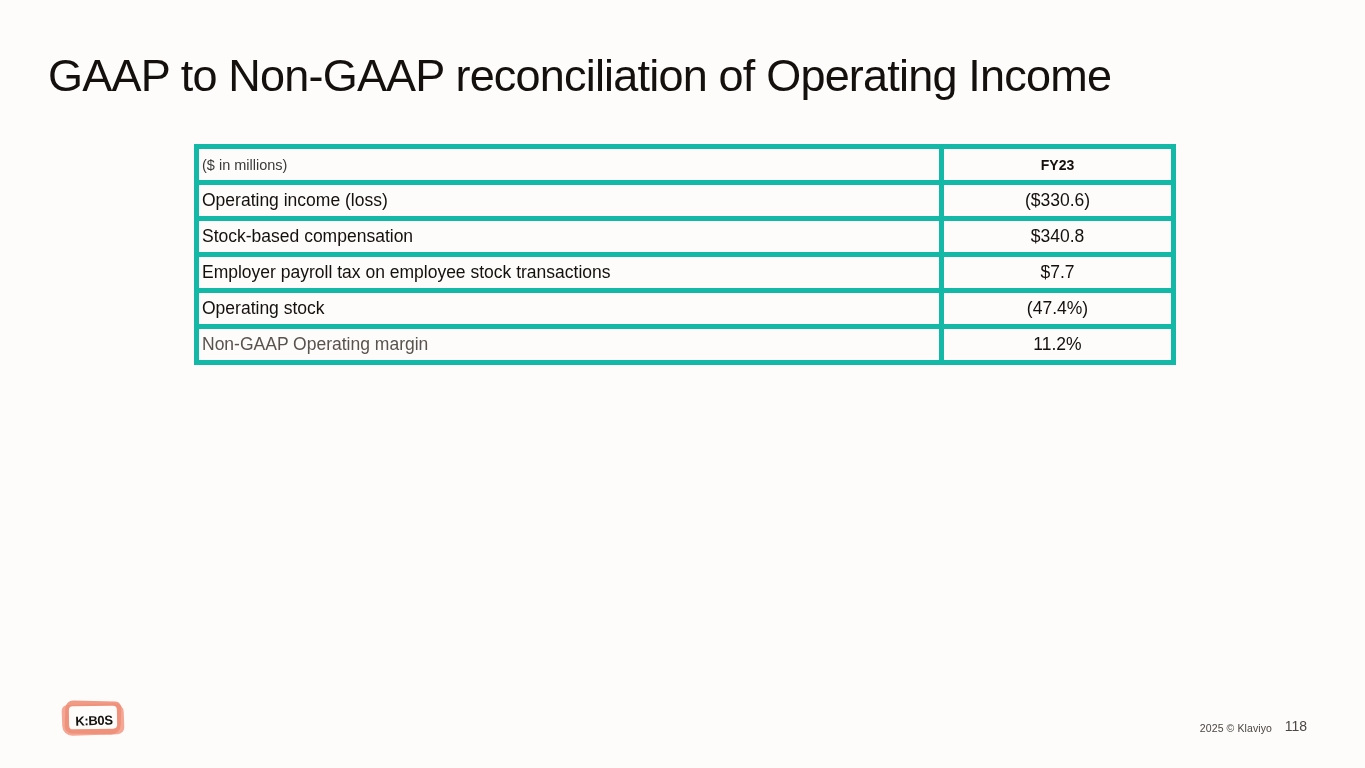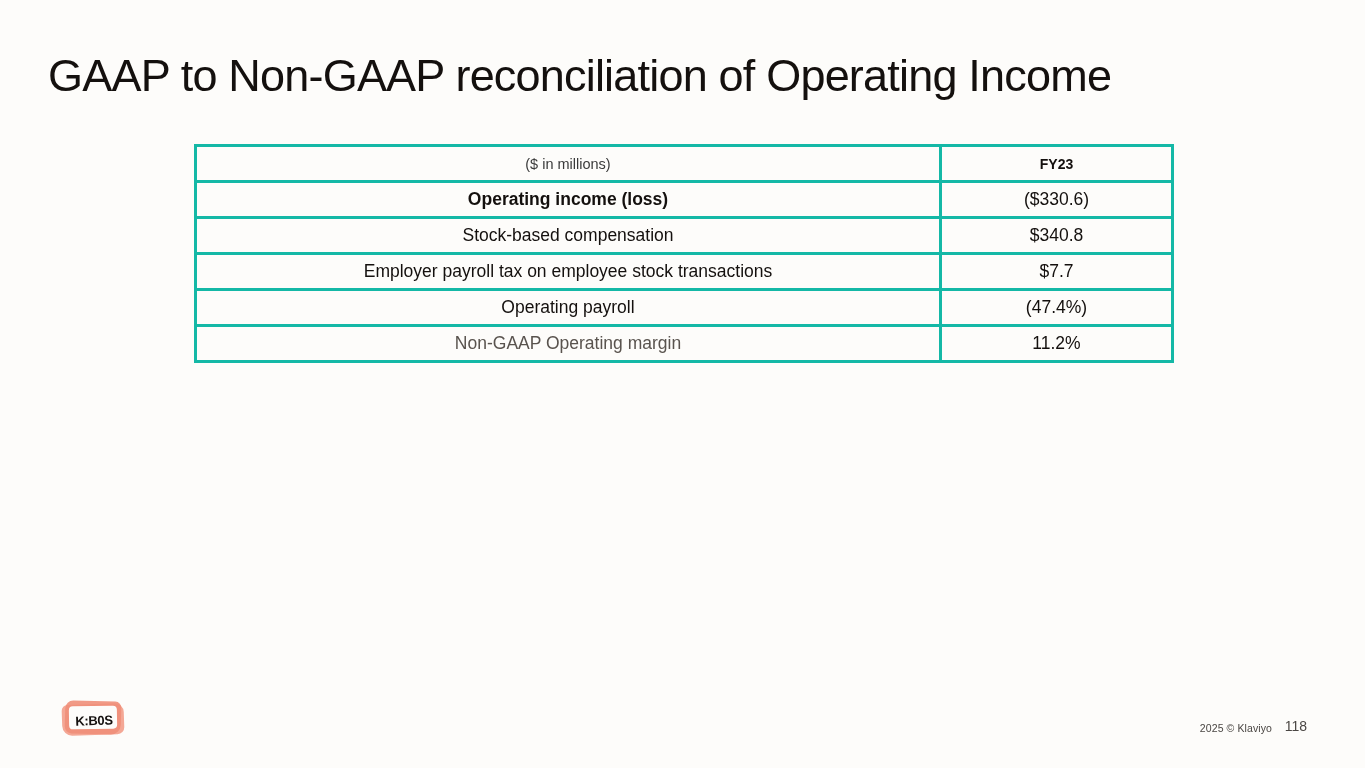--- a/index.html
+++ b/index.html
@@ -46,26 +46,25 @@
   table.recon {
     border-collapse: collapse;
     width: 977px;
     table-layout: fixed;
   }
 
   table.recon col.label-col { width: 745px; }
   table.recon col.value-col { width: 232px; }
 
   table.recon td, table.recon th {
-    border: 3px solid #14b8a6;
+    border: 5px solid #14b8a6;
     padding: 3px;
     height: 36px;
     vertical-align: middle;
     font-weight: 400;
-    text-align: center;
   }
 
   .cell-label {
     text-align: left;
     padding-left: 7px;
     font-size: 17.5px;
     color: #14100e;
   }
   .cell-value {
     text-align: center;
@@ -76,21 +75,21 @@
   .header-row .cell-label {
     font-size: 14.5px;
     color: #3a3a3a;
   }
   .header-row .cell-value {
     font-weight: bold;
     font-size: 14px;
   }
 
   .row-bold .cell-label {
-    font-weight: bold;
+    font-weight: normal;
   }
 
   .row-muted .cell-label {
     color: #59534e;
   }
 
   
   .footer-copy {
     position: absolute;
     right: 93px;
@@ -182,21 +181,21 @@
         </tr>
         <tr>
           <td class="cell-label">Stock-based compensation</td>
           <td class="cell-value">$340.8</td>
         </tr>
         <tr>
           <td class="cell-label">Employer payroll tax on employee stock transactions</td>
           <td class="cell-value">$7.7</td>
         </tr>
         <tr>
-          <td class="cell-label">Operating payroll</td>
+          <td class="cell-label">Operating stock</td>
           <td class="cell-value">(47.4%)</td>
         </tr>
         <tr class="row-muted">
           <td class="cell-label">Non-GAAP Operating margin</td>
           <td class="cell-value">11.2%</td>
         </tr>
       </tbody>
     </table>
   </div>
 

